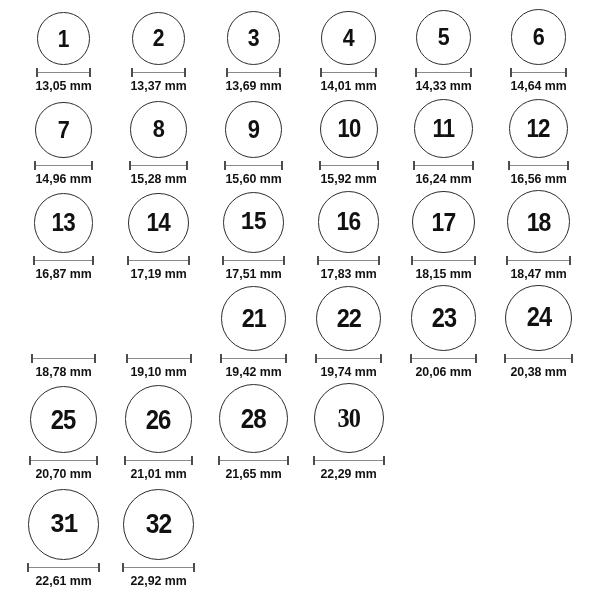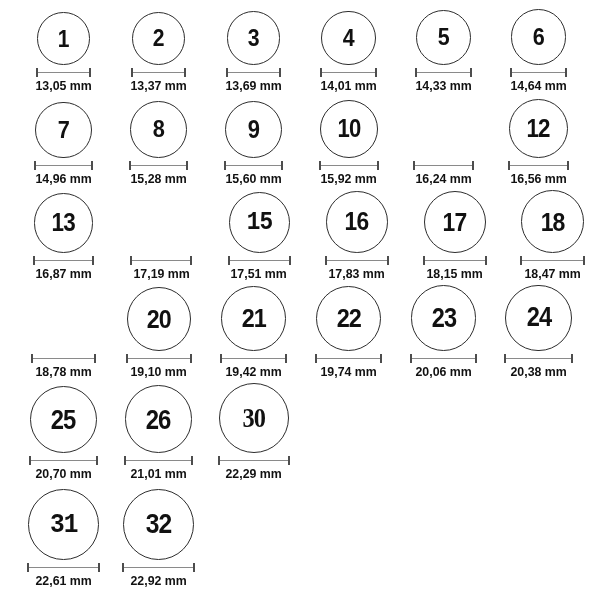--- a/index.html
+++ b/index.html
@@ -140,40 +140,46 @@
         <div class="mm">15,60 mm</div>
       </div>
       <div class="cell">
         <div class="circle" style="width: 58px; height: 58px;">
           <span class="num" style="font-size: 25.1px;">10</span>
         </div>
         <div class="measure" style="width: 60px;"></div>
         <div class="mm">15,92 mm</div>
       </div>
       <div class="cell">
+        <div class="circle" style="width: 58.6px; height: 58.6px;">
+          <span class="num" style="font-size: 25.2px;">11</span>
+        </div>
         <div class="measure" style="width: 60.6px;"></div>
         <div class="mm">16,24 mm</div>
       </div>
       <div class="cell">
         <div class="circle" style="width: 59.2px; height: 59.2px;">
           <span class="num" style="font-size: 25.4px;">12</span>
         </div>
         <div class="measure" style="width: 61.2px;"></div>
         <div class="mm">16,56 mm</div>
       </div>
     </div>
-    <div class="row" style="height: 95px; justify-content: space-between;">
+    <div class="row" style="height: 95px;">
       <div class="cell">
         <div class="circle" style="width: 59.8px; height: 59.8px;">
           <span class="num" style="font-size: 25.5px;">13</span>
         </div>
         <div class="measure" style="width: 61.8px;"></div>
         <div class="mm">16,87 mm</div>
       </div>
       <div class="cell">
+        <div class="circle" style="width: 60.4px; height: 60.4px;">
+          <span class="num" style="font-size: 25.6px;">14</span>
+        </div>
         <div class="measure" style="width: 62.4px;"></div>
         <div class="mm">17,19 mm</div>
       </div>
       <div class="cell">
         <div class="circle" style="width: 61px; height: 61px; font-family: Liberation Mono, monospace;">
           <span class="num" style="font-size: 25.8px;">15</span>
         </div>
         <div class="measure" style="width: 63px;"></div>
         <div class="mm">17,51 mm</div>
       </div>
@@ -198,23 +204,20 @@
         <div class="measure" style="width: 64.8px;"></div>
         <div class="mm">18,47 mm</div>
       </div>
     </div>
     <div class="row" style="height: 98px;">
       <div class="cell">
         <div class="measure" style="width: 65.4px;"></div>
         <div class="mm">18,78 mm</div>
       </div>
       <div class="cell">
-        <div class="circle" style="width: 64px; height: 64px;">
-          <span class="num" style="font-size: 26.4px;">20</span>
-        </div>
         <div class="measure" style="width: 66px;"></div>
         <div class="mm">19,10 mm</div>
       </div>
       <div class="cell">
         <div class="circle" style="width: 64.6px; height: 64.6px;">
           <span class="num" style="font-size: 26.6px;">21</span>
         </div>
         <div class="measure" style="width: 66.6px;"></div>
         <div class="mm">19,42 mm</div>
       </div>
@@ -247,20 +250,27 @@
         </div>
         <div class="measure" style="width: 69px;"></div>
         <div class="mm">20,70 mm</div>
       </div>
       <div class="cell">
         <div class="circle" style="width: 67.6px; height: 67.6px;">
           <span class="num" style="font-size: 27.2px;">26</span>
         </div>
         <div class="measure" style="width: 69.6px;"></div>
         <div class="mm">21,01 mm</div>
+      </div>
+      <div class="cell">
+        <div class="circle" style="width: 68.8px; height: 68.8px;">
+          <span class="num" style="font-size: 27.5px;">28</span>
+        </div>
+        <div class="measure" style="width: 70.8px;"></div>
+        <div class="mm">21,65 mm</div>
       </div>
       <div class="cell">
         <div class="circle" style="width: 70px; height: 70px; font-family: Liberation Serif, serif;">
           <span class="num" style="font-size: 27.7px;">30</span>
         </div>
         <div class="measure" style="width: 72px;"></div>
         <div class="mm">22,29 mm</div>
       </div>
     </div>
     <div class="row" style="height: 107px;">

